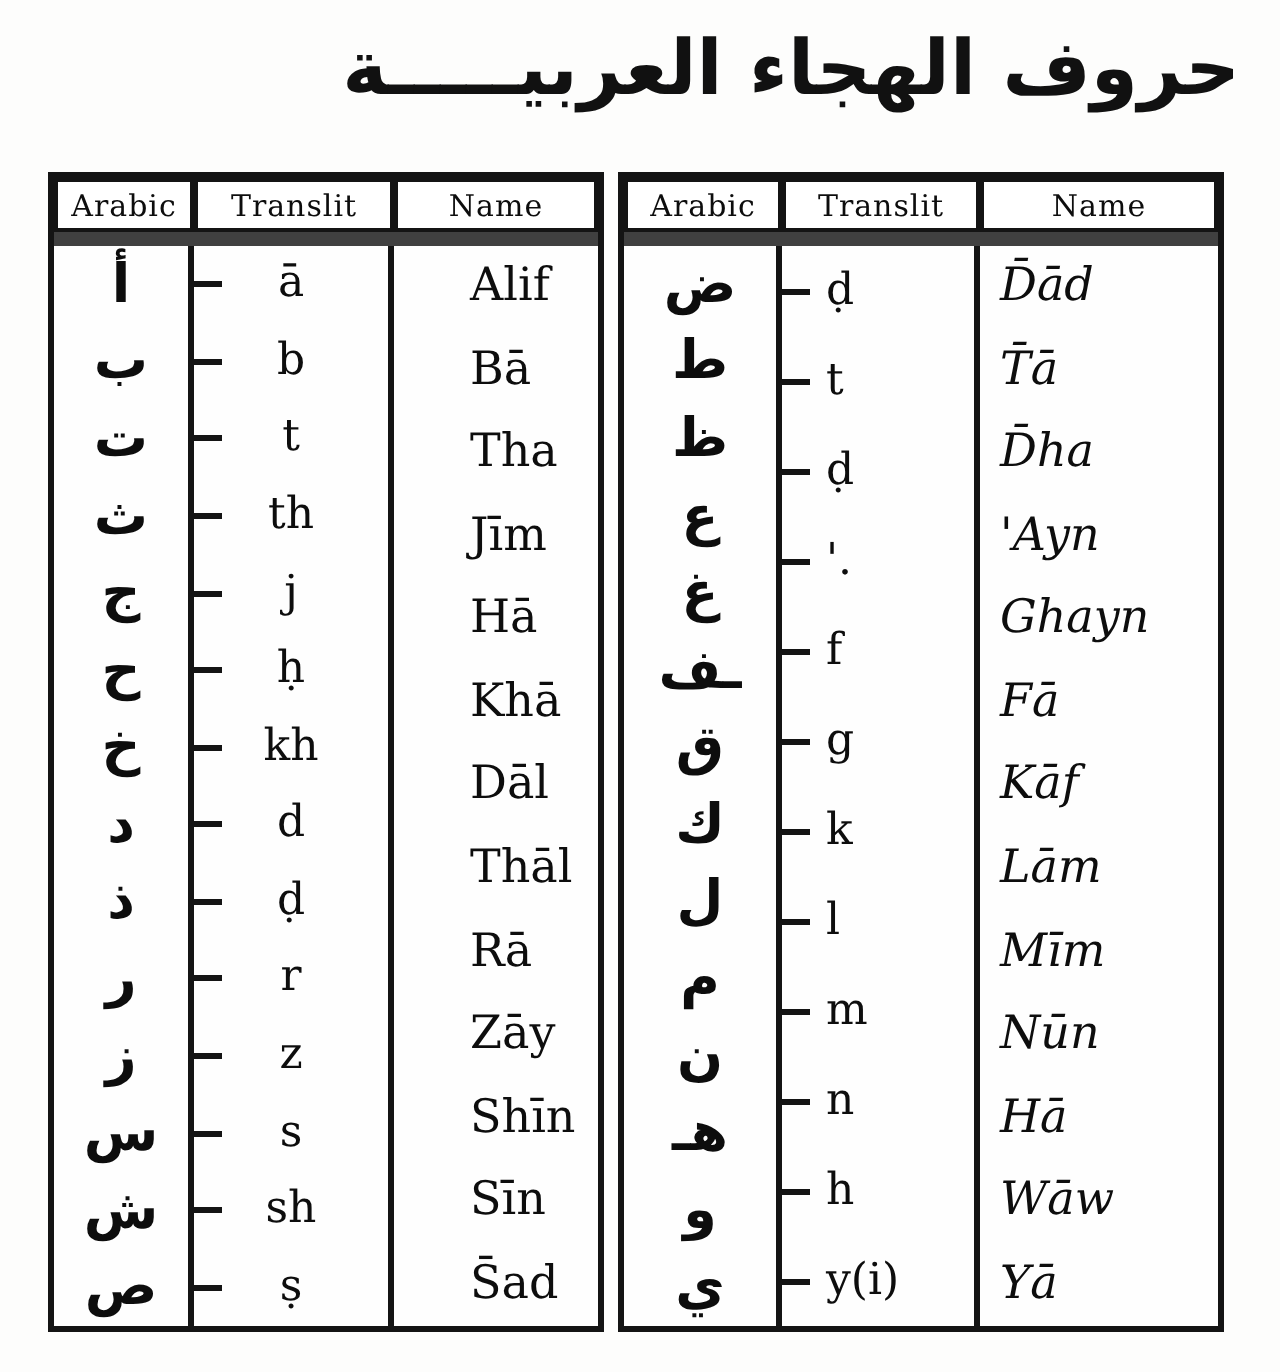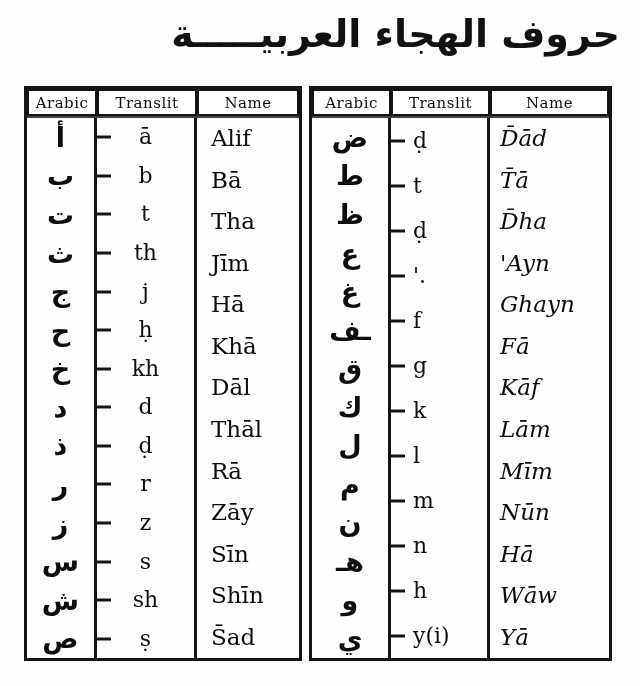--- a/index.html
+++ b/index.html
@@ -30,21 +30,21 @@
   .half {
     box-sizing: border-box;
     border: 3px solid #141414;
     background: #fefefe;
   }
   .half-left  { width: 278px; }
   .half-right { width: 303px; }
   .header-row {
     display: flex;
     height: 27px;
-    border-bottom: 2px solid #404040;
+    border-bottom: 7px solid #404040;
   }
   .hcell {
     box-sizing: border-box;
     border: 2px solid #141414;
     display: flex;
     align-items: center;
     justify-content: center;
     font-size: 15px;
     letter-spacing: 0.5px;
     background: #fff;
@@ -92,21 +92,21 @@
     top: 50%;
     transform: translateY(-50%);
     width: 16px;
     height: 3px;
     background: #141414;
   }
   .name-cell {
     font-size: 23px;
     line-height: 1;
   }
-  .half-left  .name-cell { padding-left: 14px; }
+  .half-left  .name-cell { padding-left: 38px; }
   .half-right .name-cell { padding-left: 10px; }
 </style>
 </head>
 <body>
 
 <div class="page-title">حروف الهجاء العربيـــــة</div>
 
 <div class="table-wrap">
 
   <div class="half half-left">
@@ -243,24 +243,24 @@
           <div class="cell name-cell">
             <span>Thāl</span>
           </div>
           <div class="cell name-cell">
             <span>Rā</span>
           </div>
           <div class="cell name-cell">
             <span>Zāy</span>
           </div>
           <div class="cell name-cell">
+            <span>Shīn</span>
+          </div>
+          <div class="cell name-cell">
             <span>Sīn</span>
-          </div>
-          <div class="cell name-cell">
-            <span>Shīn</span>
           </div>
           <div class="cell name-cell">
             <span>S̄ad</span>
           </div>
         </div>
     </div>
   </div>
 
   <div class="half half-right">
     <div class="header-row">

